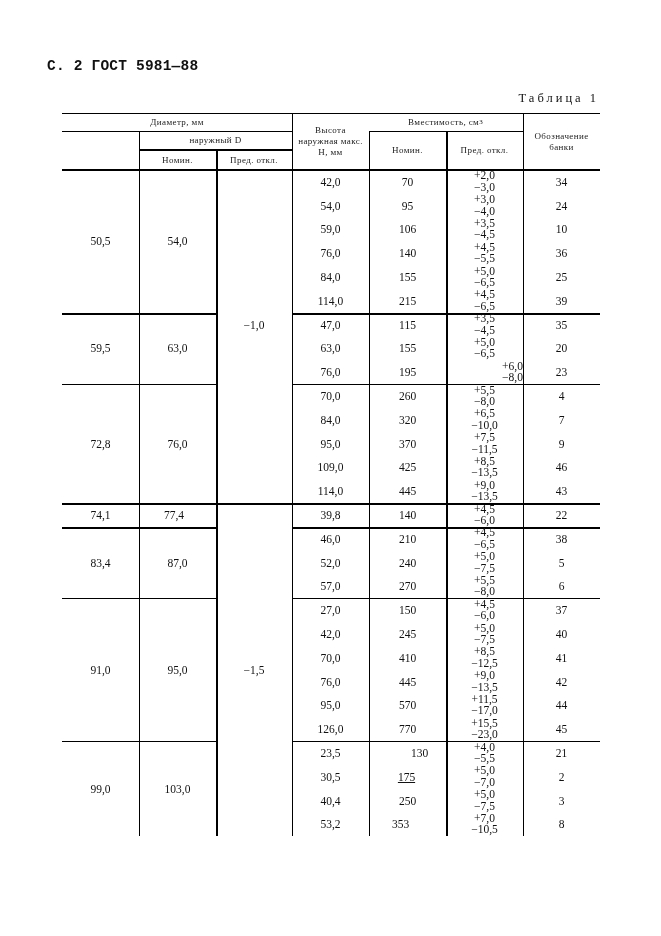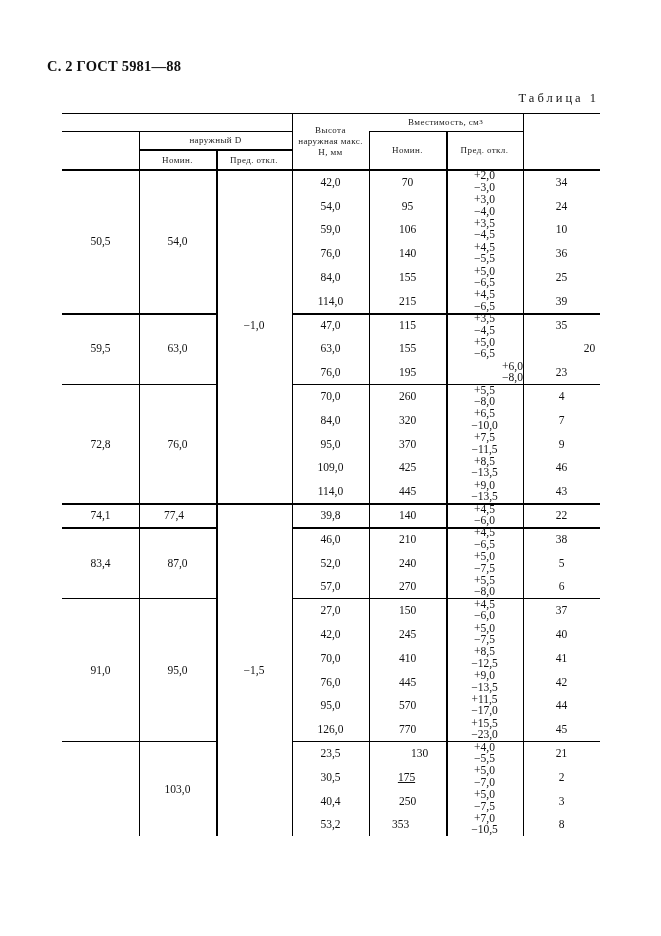--- a/index.html
+++ b/index.html
@@ -2,21 +2,21 @@
 <html><head>
 <meta charset="utf-8">
 <style>
   html, body { margin: 0; padding: 0; background: #ffffff; }
   body {
     width: 661px; height: 936px; position: relative; overflow: hidden;
     font-family: "Liberation Serif", "DejaVu Serif", serif; color: #111;
   }
   .page-header {
     position: absolute; left: 47px; top: 58px;
-    font-size: 14.5px; font-weight: bold; letter-spacing: 0.2px;
+    font-size: 14.5px; font-weight: bold; letter-spacing: 0.2px; font-family: Liberation Mono, monospace;
   }
   .table-caption {
     position: absolute; right: 62px; top: 91px;
     font-size: 12.5px; letter-spacing: 3px;
   }
   .grid { position: absolute; left: 0; top: 0; width: 661px; height: 936px; }
   .hl, .vl { position: absolute; background: #000; }
   .cell {
     position: absolute; display: flex; align-items: center; justify-content: center;
     text-align: center; font-size: 11.5px; line-height: 12px;
@@ -27,32 +27,36 @@
   sup { font-size: 7px; vertical-align: 4px; }
 </style>
 </head>
 <body>
 
 <div class="page-header">С. 2 ГОСТ 5981—88</div>
 <div class="table-caption">Таблица 1</div>
 
 <div class="grid" id="grid">
 
+  <div class="cell hdr" style="left:62px;top:113px;width:230px;height:18px;">Диаметр, мм</div>
   <div class="cell hdr" style="left:139px;top:131px;width:153px;height:19px;">наружный D</div>
   <div class="cell hdr" style="left:139px;top:150px;width:77px;height:20px;">Номин.</div>
   <div class="cell hdr" style="left:216px;top:150px;width:76px;height:20px;">Пред. откл.</div>
   <div class="cell hdr" style="left:292px;top:113px;width:77px;height:57px;">
     <span style="display:block;width:72px;">Высота наружная макс. H, мм</span>
   </div>
   <div class="cell hdr" style="left:369px;top:113px;width:153px;height:18px;">
     <span>Вместимость, см</span>
       <sup>3</sup>
   </div>
   <div class="cell hdr" style="left:369px;top:131px;width:77px;height:39px;">Номин.</div>
   <div class="cell hdr" style="left:446px;top:131px;width:77px;height:39px;">Пред. откл.</div>
+  <div class="cell hdr" style="left:523px;top:113px;width:77px;height:57px;align-items:flex-start;padding-top:18px;box-sizing:border-box;">
+    <span style="display:block;width:64px;">Обозначение банки</span>
+  </div>
 <div class="hl" style="left:62px;top:113px;width:538px;height:1px;"></div>
     <div class="hl" style="left:62px;top:131px;width:230px;height:1px;"></div>
     <div class="hl" style="left:369px;top:131px;width:154px;height:1px;"></div>
     <div class="hl" style="left:139px;top:149px;width:153px;height:2px;"></div>
     <div class="hl" style="left:62px;top:169px;width:538px;height:2px;"></div>
     <div class="cell" style="left:62px;top:170px;width:77px;height:142.8px;">50,5</div>
     <div class="cell" style="left:139px;top:170px;width:77px;height:142.8px;">54,0</div>
     <div class="cell" style="left:292px;top:170px;width:77px;height:23.8px;">42,0</div>
     <div class="cell" style="left:369px;top:170px;width:77px;height:23.8px;">70</div>
     <div class="cell tol" style="left:446px;top:170px;width:77px;height:23.8px;">
@@ -105,21 +109,21 @@
       <span>+3,5</span>
       <span>−4,5</span>
     </div>
     <div class="cell" style="left:523px;top:312.8px;width:77px;height:23.8px;">35</div>
     <div class="cell" style="left:292px;top:336.6px;width:77px;height:23.8px;">63,0</div>
     <div class="cell" style="left:369px;top:336.6px;width:77px;height:23.8px;">155</div>
     <div class="cell tol" style="left:446px;top:336.6px;width:77px;height:23.8px;">
       <span>+5,0</span>
       <span>−6,5</span>
     </div>
-    <div class="cell" style="left:551px;top:336.6px;width:77px;height:23.8px;">20</div>
+    <div class="cell" style="left:523px;top:336.6px;width:77px;height:23.8px;">20</div>
     <div class="cell" style="left:292px;top:360.40000000000003px;width:77px;height:23.8px;">76,0</div>
     <div class="cell" style="left:369px;top:360.40000000000003px;width:77px;height:23.8px;">195</div>
     <div class="cell tol" style="left:446px;top:360.40000000000003px;width:77px;height:23.8px;padding-left:28px;">
       <span>+6,0</span>
       <span>−8,0</span>
     </div>
     <div class="cell" style="left:523px;top:360.40000000000003px;width:77px;height:23.8px;">23</div>
     <div class="hl" style="left:62px;top:384px;width:154px;height:1px;"></div>
     <div class="hl" style="left:292px;top:384px;width:308px;height:1px;"></div>
     <div class="cell" style="left:62px;top:384.20000000000005px;width:77px;height:119px;">72,8</div>
@@ -236,20 +240,21 @@
     <div class="cell" style="left:523px;top:693.6px;width:77px;height:23.8px;">44</div>
     <div class="cell" style="left:292px;top:717.4px;width:77px;height:23.8px;">126,0</div>
     <div class="cell" style="left:369px;top:717.4px;width:77px;height:23.8px;">770</div>
     <div class="cell tol" style="left:446px;top:717.4px;width:77px;height:23.8px;">
       <span>+15,5</span>
       <span>−23,0</span>
     </div>
     <div class="cell" style="left:523px;top:717.4px;width:77px;height:23.8px;">45</div>
     <div class="hl" style="left:62px;top:741px;width:154px;height:1px;"></div>
     <div class="hl" style="left:292px;top:741px;width:308px;height:1px;"></div>
+    <div class="cell" style="left:62px;top:741.2px;width:77px;height:95.2px;">99,0</div>
     <div class="cell" style="left:139px;top:741.2px;width:77px;height:95.2px;">103,0</div>
     <div class="cell" style="left:292px;top:741.2px;width:77px;height:23.8px;">23,5</div>
     <div class="cell" style="left:369px;top:741.2px;width:77px;height:23.8px;padding-left:12px;">130</div>
     <div class="cell tol" style="left:446px;top:741.2px;width:77px;height:23.8px;">
       <span>+4,0</span>
       <span>−5,5</span>
     </div>
     <div class="cell" style="left:523px;top:741.2px;width:77px;height:23.8px;">21</div>
     <div class="cell" style="left:292px;top:765px;width:77px;height:23.8px;">30,5</div>
     <div class="cell" style="left:369px;top:765px;width:75px;height:23.8px;text-decoration:underline;">175</div>

